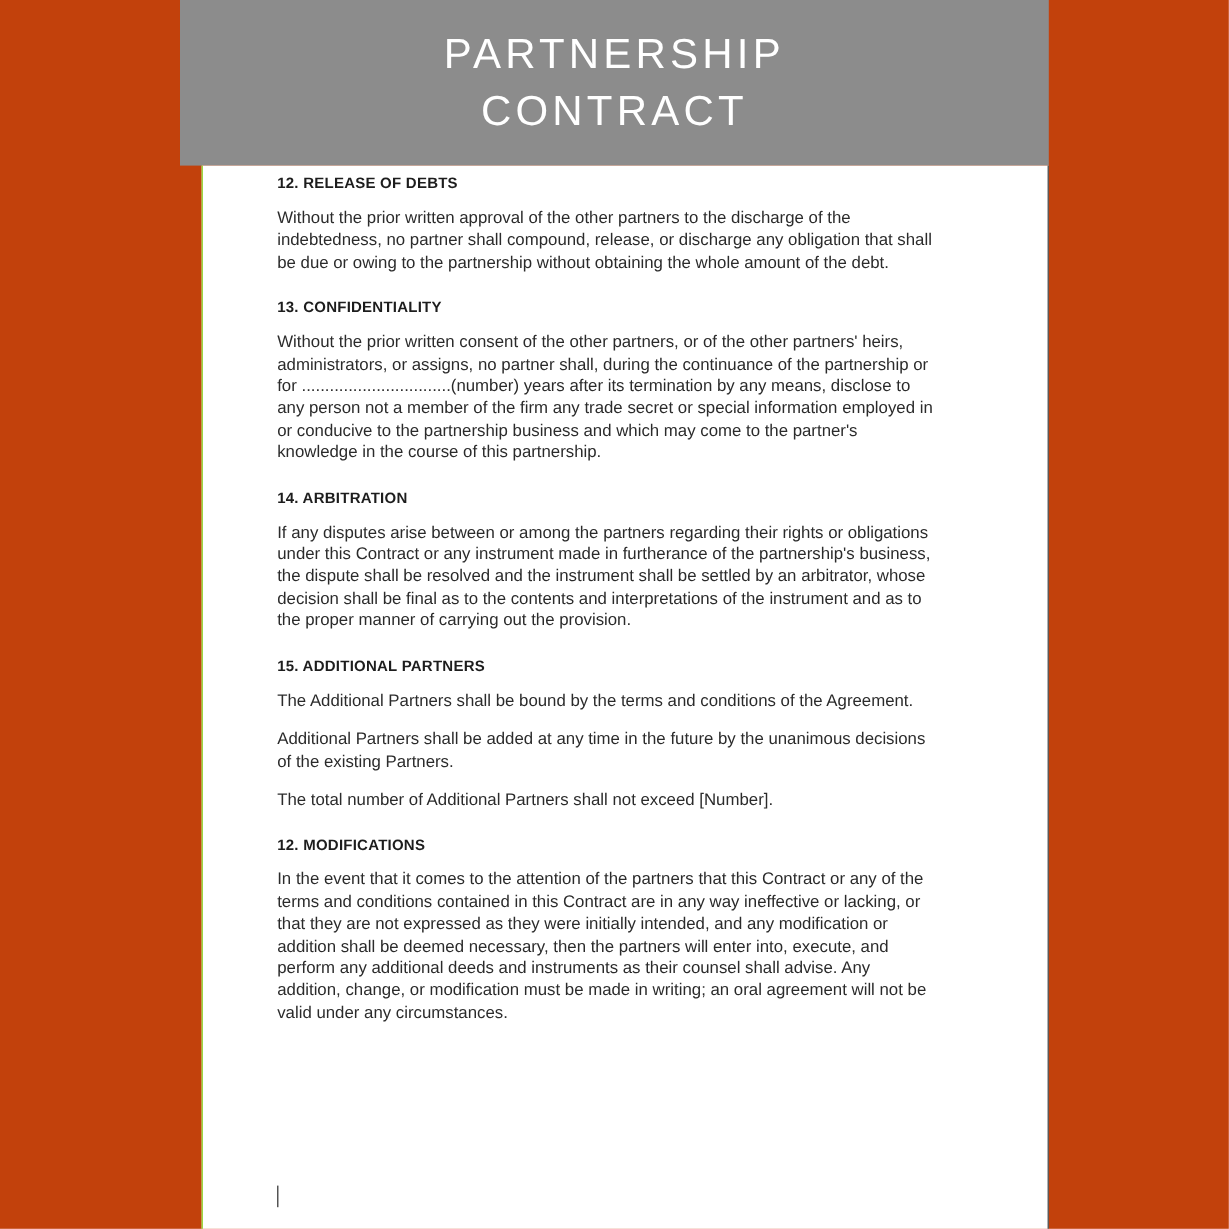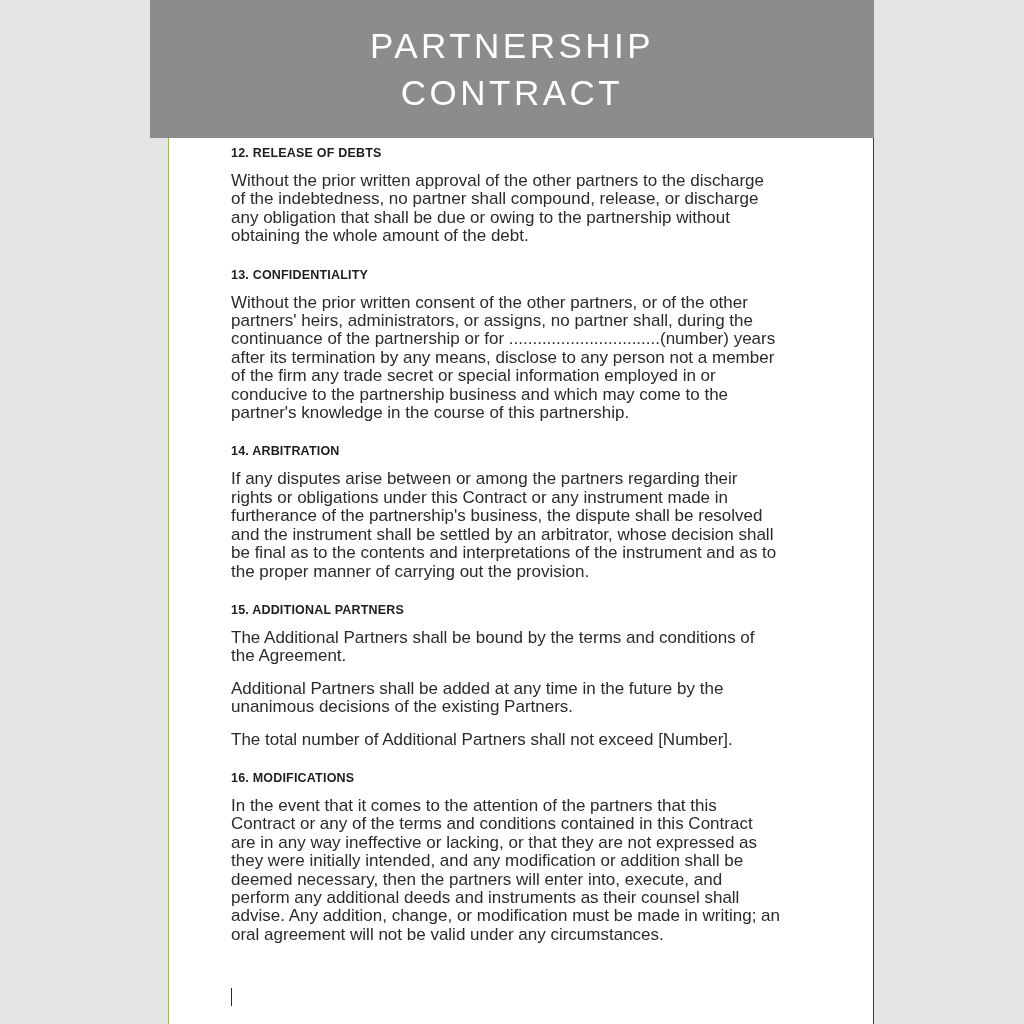--- a/index.html
+++ b/index.html
@@ -10,21 +10,21 @@
     width: 1024px;
     height: 1024px;
     background: #ffffff;
     font-family: "Liberation Sans", sans-serif;
     overflow: hidden;
   }
   .page {
     position: relative;
     width: 1024px;
     height: 1024px;
-    background: #e5e5e5;
+    background: #c2410c;
   }
   
   .banner {
     position: absolute;
     left: 150px;
     top: 0;
     width: 724px;
     height: 138px;
     background: #8c8c8c;
     display: flex;
@@ -63,21 +63,21 @@
     font-weight: bold;
     color: #1d1d1d;
     letter-spacing: 0.2px;
     margin: 0 0 12px 0;
     padding-top: 8px;
   }
   .clause-title.first {
     padding-top: 0;
   }
   .clause-text {
-    font-size: 17px;
+    font-size: 14px;
     color: #2b2b2b;
     line-height: 18.4px;
     margin: 0 15px 14px 0;
     text-align: left;
   }
   .clause-block {
     margin-bottom: 8px;
   }
   .caret {
     position: absolute;
@@ -117,21 +117,21 @@
       </div>
 
       <div class="clause-block">
         <div class="clause-title">15. ADDITIONAL PARTNERS</div>
         <p class="clause-text">The Additional Partners shall be bound by the terms and conditions of the Agreement.</p>
         <p class="clause-text">Additional Partners shall be added at any time in the future by the unanimous decisions of the existing Partners.</p>
         <p class="clause-text">The total number of Additional Partners shall not exceed [Number].</p>
       </div>
 
       <div class="clause-block">
-        <div class="clause-title">16. MODIFICATIONS</div>
+        <div class="clause-title">12. MODIFICATIONS</div>
         <p class="clause-text">In the event that it comes to the attention of the partners that this Contract or any of the terms and conditions contained in this Contract are in any way ineffective or lacking, or that they are not expressed as they were initially intended, and any modification or addition shall be deemed necessary, then the partners will enter into, execute, and perform any additional deeds and instruments as their counsel shall advise. Any addition, change, or modification must be made in writing; an oral agreement will not be valid under any circumstances.</p>
       </div>
 
     </div>
     <div class="caret"></div>
   </div>
 
 </div>
 
 </body></html>

